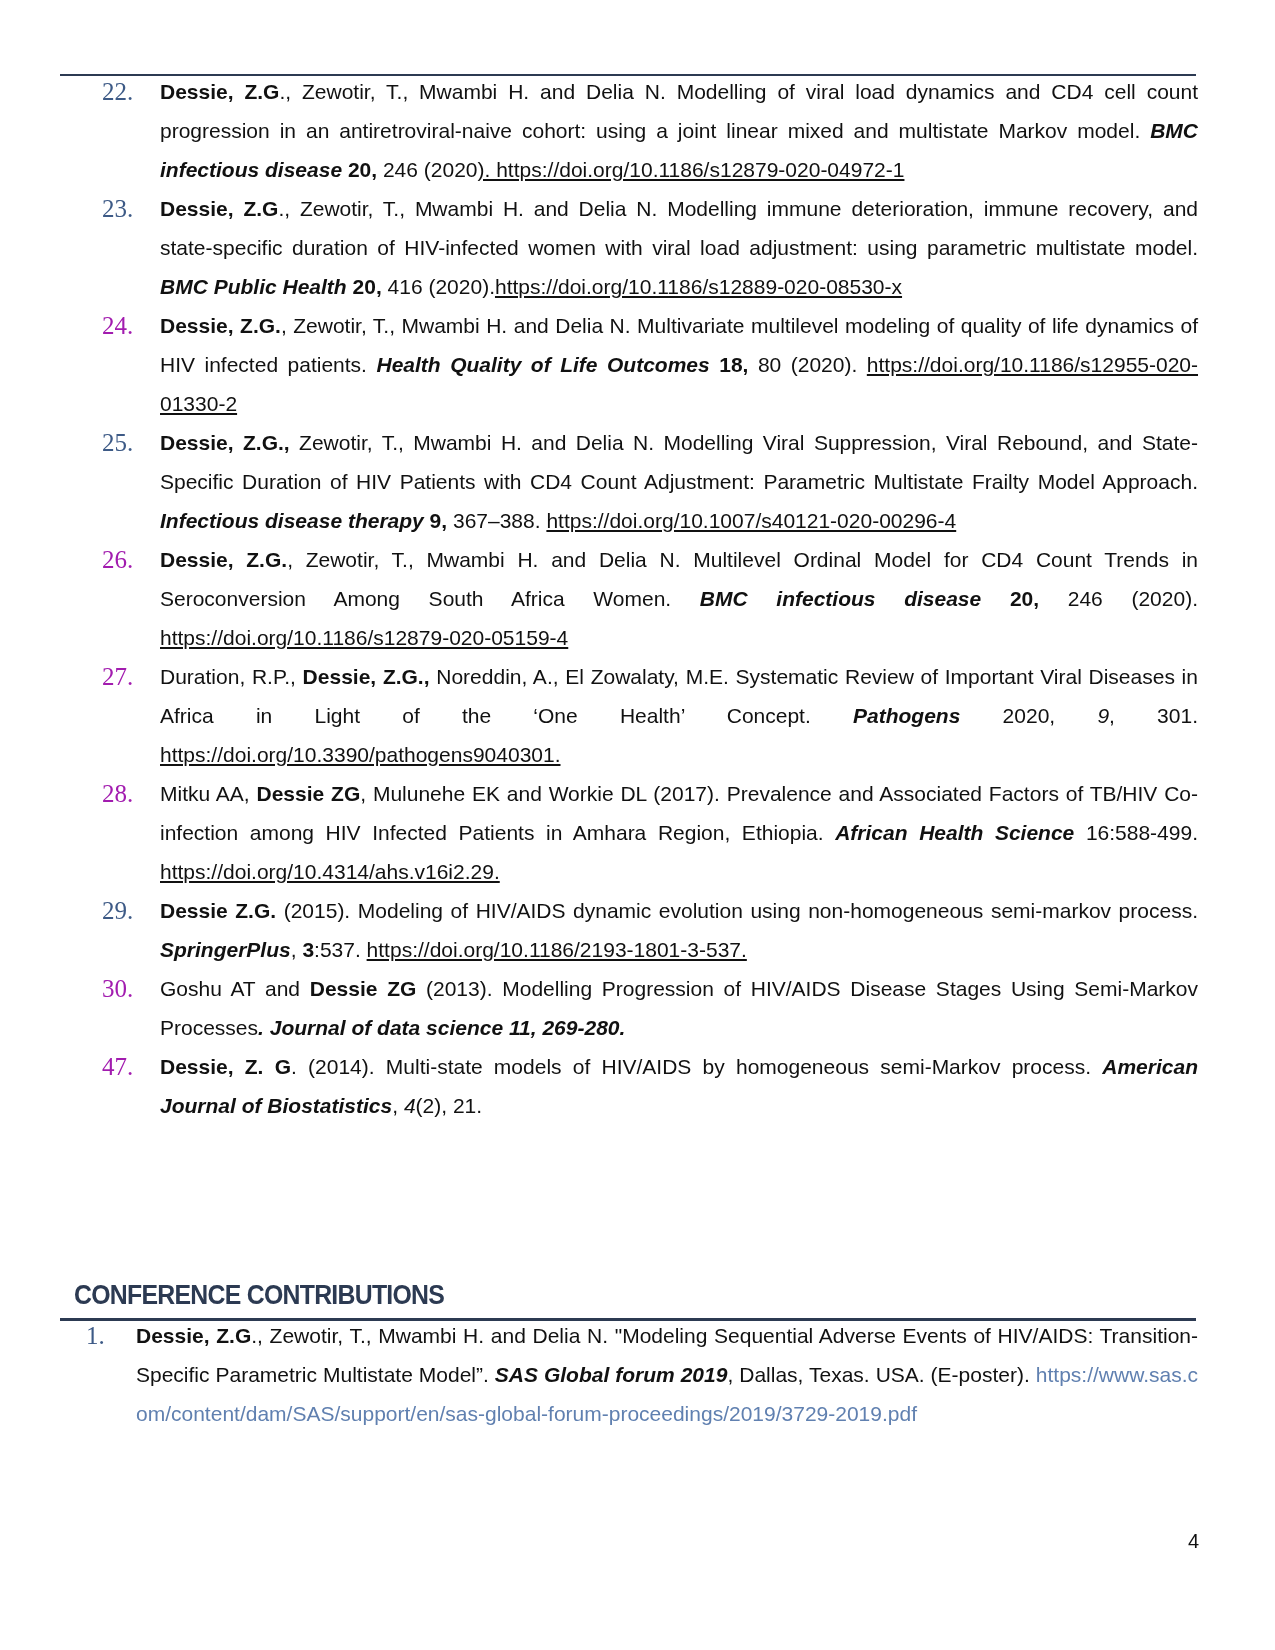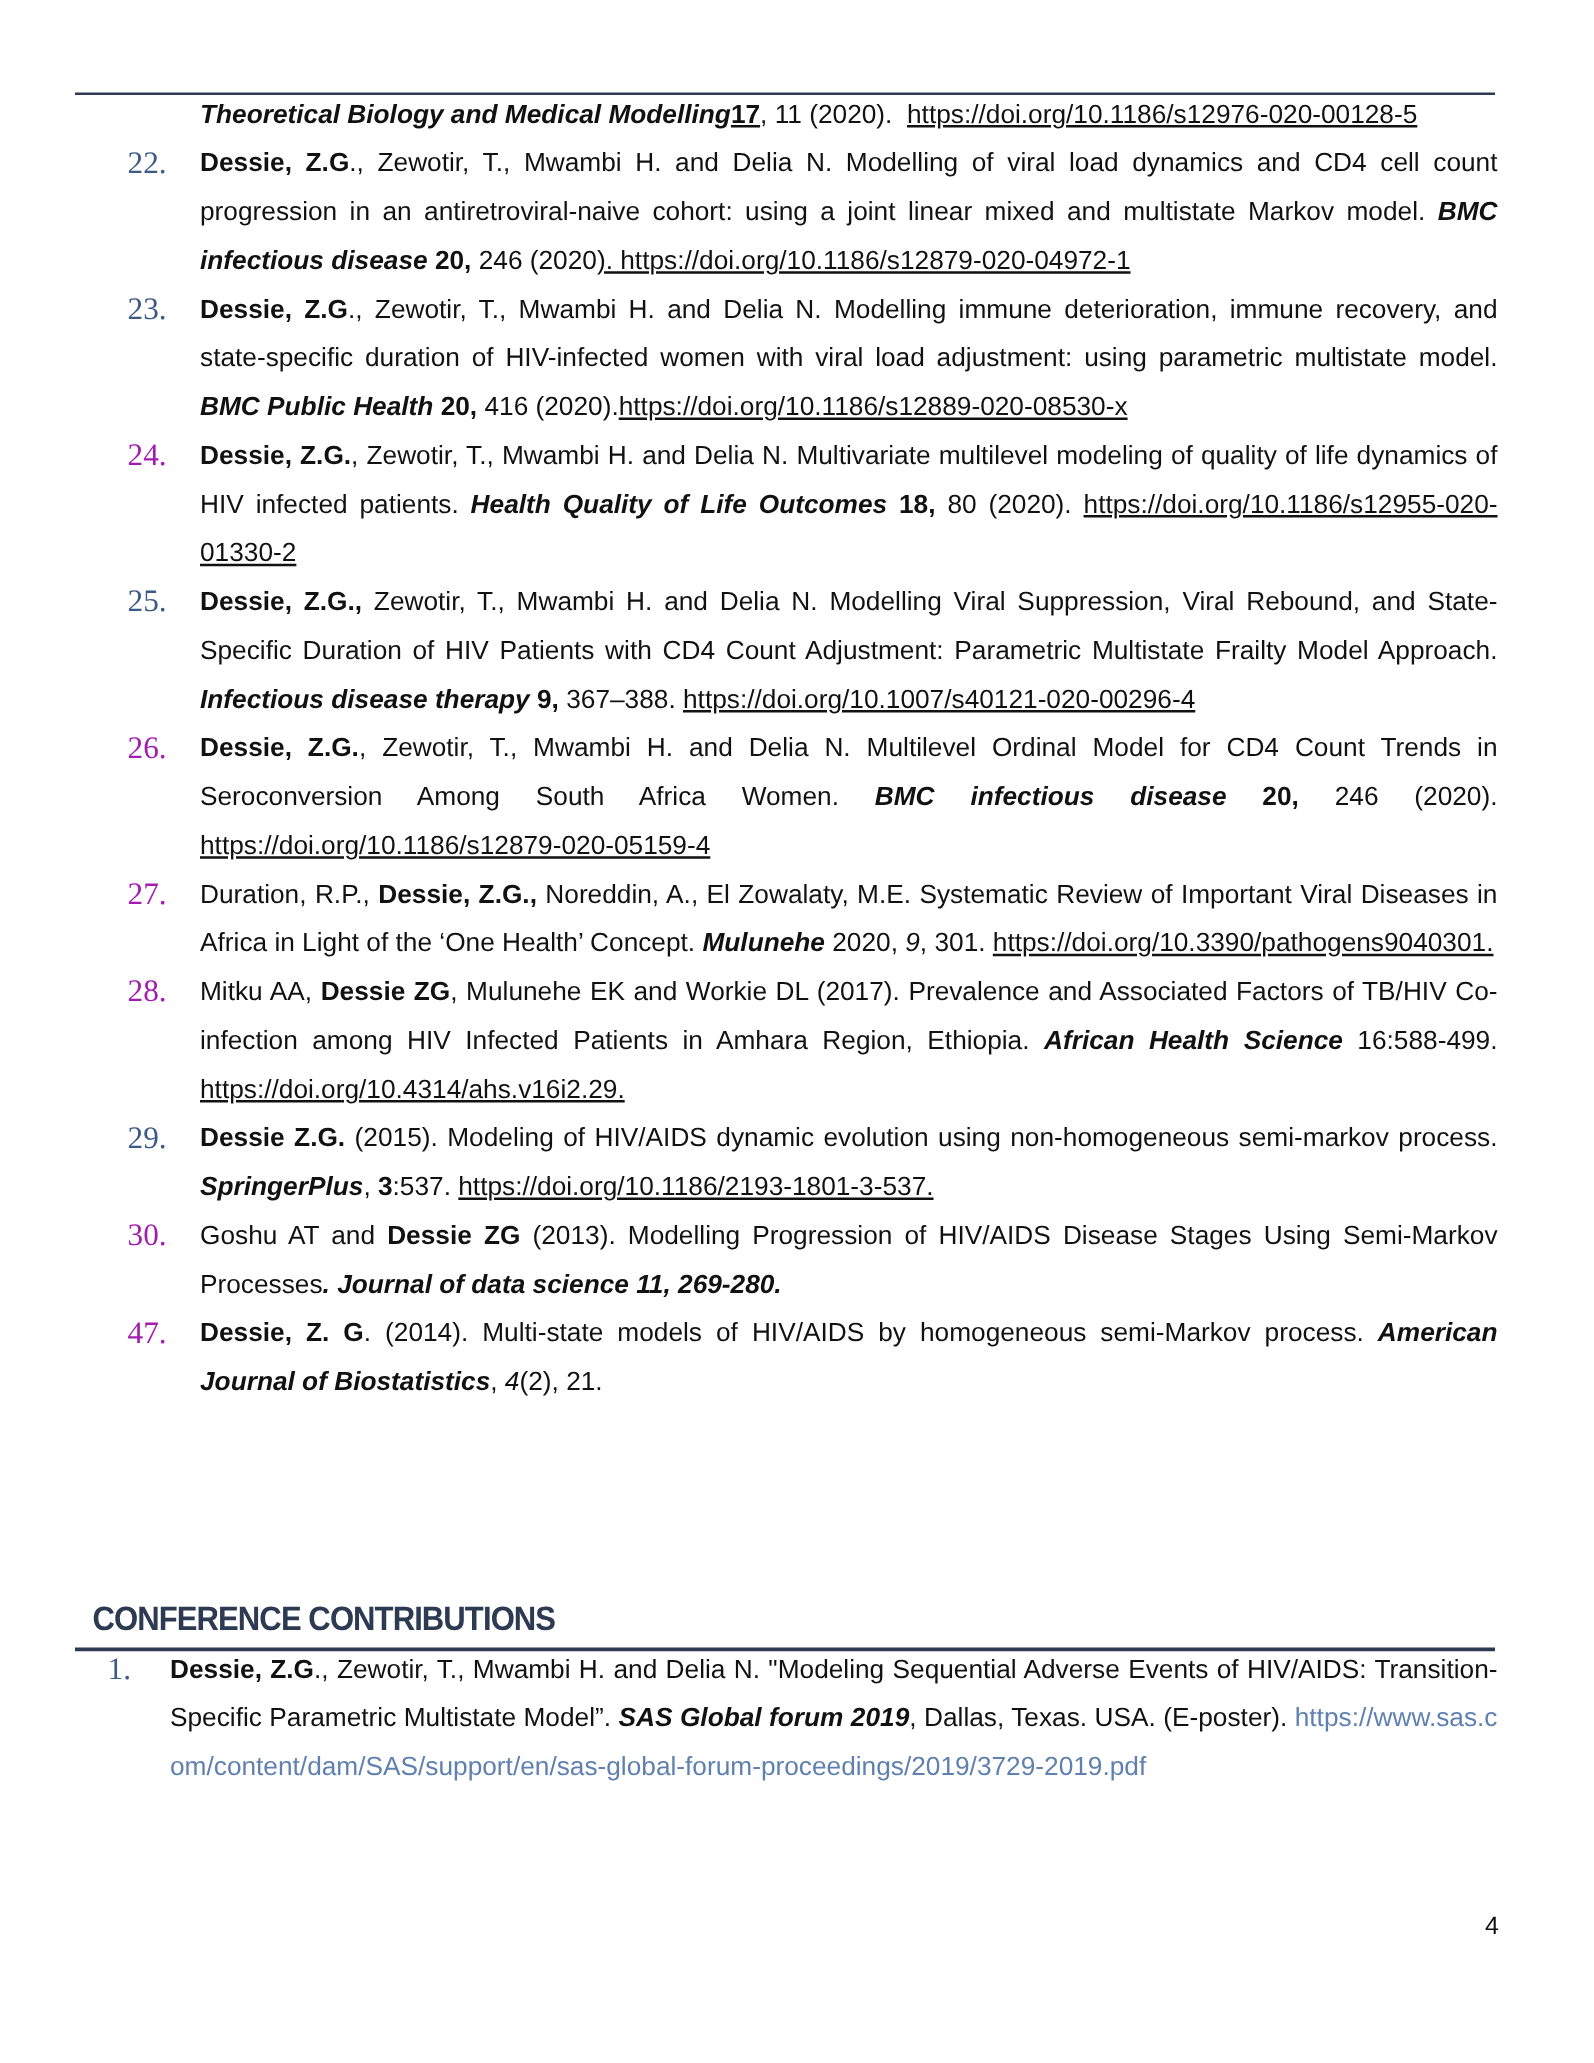--- a/index.html
+++ b/index.html
@@ -45,26 +45,20 @@
     position: absolute; left: 1188px; top: 1530px; font-size: 20px; color: #111;
   }
 </style>
 </head>
 <body>
 
 <div class="top-rule"></div>
 
 <div class="pubs">
 
-  <div class="entry">
-    <div class="txt">
-      <span class="bi">Theoretical Biology and Medical Modelling</span><span class="b u">17</span><span>, 11 (2020).</span>&nbsp;
-      <a class="u">https://doi.org/10.1186/s12976-020-00128-5</a>
-    </div>
-  </div>
 
   <div class="entry">
     <span class="num blue">22.</span>
     <div class="txt">
       <span class="b">Dessie, Z.G</span><span>., Zewotir, T., Mwambi H. and Delia N.</span><span> Modelling of viral load dynamics and CD4 cell count progression in an antiretroviral-naive cohort: using a joint linear mixed and multistate Markov model. </span><span class="bi">BMC infectious disease</span><span class="b"> 20,</span><span> 246 (2020</span><a class="u">). https://doi.org/10.1186/s12879-020-04972-1</a>
     </div>
   </div>
 
   <div class="entry">
     <span class="num blue">23.</span>
@@ -90,21 +84,21 @@
   <div class="entry">
     <span class="num black">26.</span>
     <div class="txt">
       <span class="b">Dessie, Z.G.</span><span>, Zewotir, T., Mwambi H. and Delia N.</span><span> Multilevel Ordinal Model for CD4 Count Trends in Seroconversion Among South Africa Women. </span><span class="bi">BMC infectious disease</span><span class="b"> 20,</span><span> 246 (2020). </span><a class="u">https://doi.org/10.1186/s12879-020-05159-4</a>
     </div>
   </div>
 
   <div class="entry">
     <span class="num black">27.</span>
     <div class="txt">
-      <span>Duration, R.P., </span><span class="b">Dessie, Z.G.,</span><span> Noreddin, A., El Zowalaty, M.E.</span><span> Systematic Review of Important Viral Diseases in Africa in Light of the ‘One Health’ Concept. </span><span class="bi">Mulunehe</span><span> 2020, </span><span class="i">9</span><span>, 301. </span><a class="u">https://doi.org/10.3390/pathogens9040301.</a>
+      <span>Duration, R.P., </span><span class="b">Dessie, Z.G.,</span><span> Noreddin, A., El Zowalaty, M.E.</span><span> Systematic Review of Important Viral Diseases in Africa in Light of the ‘One Health’ Concept. </span><span class="bi">Pathogens</span><span> 2020, </span><span class="i">9</span><span>, 301. </span><a class="u">https://doi.org/10.3390/pathogens9040301.</a>
     </div>
   </div>
 
   <div class="entry">
     <span class="num black">28.</span>
     <div class="txt">
       <span>Mitku AA, </span><span class="b">Dessie ZG</span><span>, Mulunehe EK and Workie DL (2017).</span><span> Prevalence and Associated Factors of TB/HIV Co-infection among HIV Infected Patients in Amhara Region, Ethiopia. </span><span class="bi">African Health Science</span><span> 16:588-499. </span><a class="u">https://doi.org/10.4314/ahs.v16i2.29.</a>
     </div>
   </div>
 

